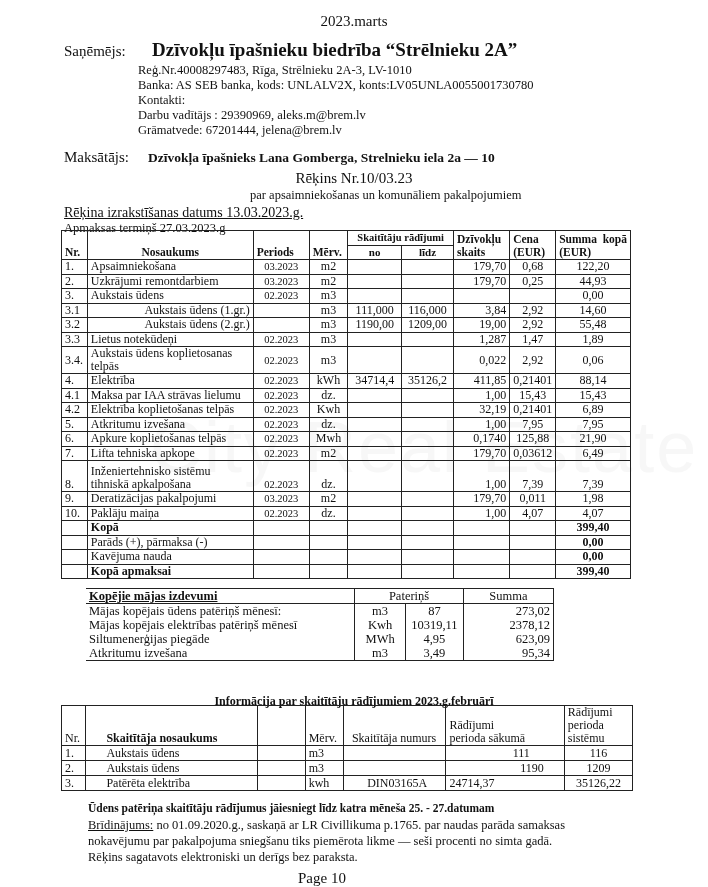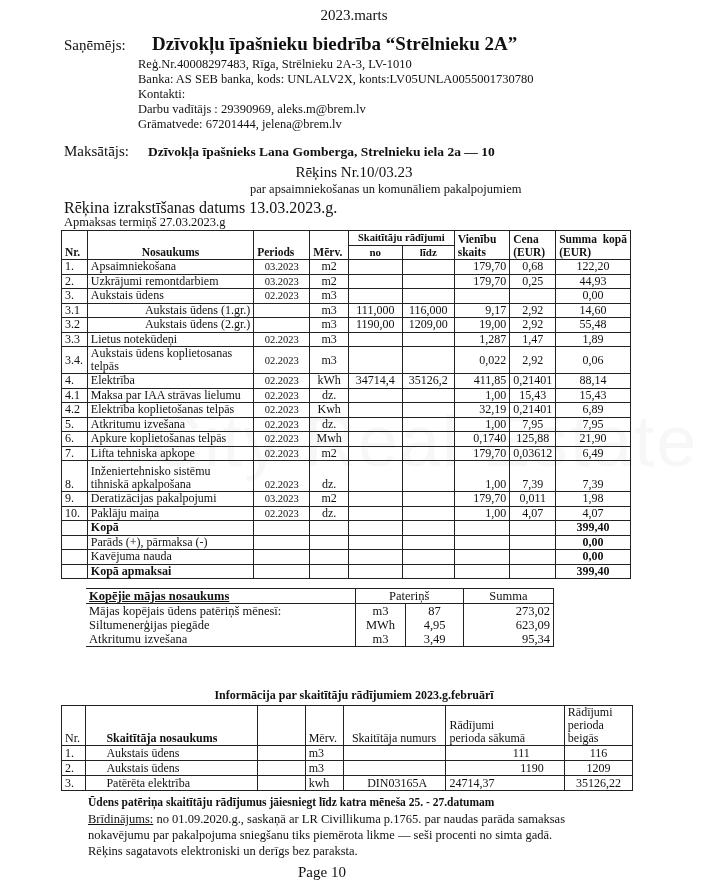--- a/index.html
+++ b/index.html
@@ -1,30 +1,30 @@
 <!DOCTYPE html>
 <html><head>
 <meta charset="utf-8">
 <style>
   html, body { margin: 0; padding: 0; background: #ffffff; }
   body {
     width: 708px; height: 887px; position: relative; overflow: hidden;
     font-family: "Liberation Serif", serif; color: #111;
   }
-  .abs { position: absolute; }
+  .abs { position: absolute; margin-top: 6px; }
   .month { top: 7px; left: 0; width: 708px; text-align: center; font-size: 15px; }
   .lbl { font-size: 15px; }
   .recv-lbl { top: 37px; left: 64px; }
   .recv-name { top: 33px; left: 152px; font-size: 19px; font-weight: bold; }
   .recv-line { left: 138px; font-size: 12.5px; }
   .payer-lbl { top: 143px; left: 64px; }
   .payer-name { top: 144px; left: 148px; font-size: 13.5px; font-weight: bold; }
   .inv-no { top: 164px; left: 0; width: 708px; text-align: center; font-size: 15px; }
   .inv-sub { top: 182px; left: 250px; font-size: 12.5px; }
-  .inv-date { top: 199px; left: 64px; font-size: 16px; }
+  .inv-date { top: 199px; left: 64px; font-size: 14px; text-decoration: underline; }
   .inv-due { top: 215px; left: 64px; font-size: 12.5px; }
 
   table { border-collapse: collapse; position: absolute; font-size: 12px; }
   td, th { padding: 0 3px; line-height: 13px; }
 
   
   #main { top: 230px; left: 61px; width: 570px; }
   #main td, #main th { border: 1px solid #222; height: 13.5px; }
   #main th { font-weight: bold; font-size: 11.5px; vertical-align: bottom; }
   #main .hdr2 th { font-size: 11px; }
@@ -102,21 +102,21 @@
 <div class="abs inv-due">Apmaksas termiņš  27.03.2023.g</div>
 
 <table id="main">
   <thead>
     <tr>
       <th class="c-nr left" rowspan="2">Nr.</th>
       <th class="c-name" rowspan="2" style="text-align:center">Nosaukums</th>
       <th class="c-per" rowspan="2" style="font-size:11.5px;text-align:left">Periods</th>
       <th class="c-mer left" rowspan="2">Mērv.</th>
       <th colspan="2" style="font-size:10.5px;text-align:center;vertical-align:middle">Skaitītāju rādījumi</th>
-      <th class="c-vien left" rowspan="2"><span>Vienību</span><br><span>skaits</span></th>
+      <th class="c-vien left" rowspan="2"><span>Dzīvokļu</span><br><span>skaits</span></th>
       <th class="c-cena left" rowspan="2"><span>Cena</span><br><span>(EUR)</span></th>
       <th class="c-sum left" rowspan="2"><span style="white-space:pre">Summa  kopā</span><br><span>(EUR)</span></th>
     </tr>
     <tr class="hdr2">
       <th class="c-no">no</th>
       <th class="c-lidz">līdz</th>
     </tr>
   </thead>
   <tbody id="main-body">
       <tr>
@@ -152,21 +152,21 @@
         <td class="c-cena"></td>
         <td class="c-sum">0,00</td>
       </tr>
       <tr class="sub">
         <td class="c-nr">3.1</td>
         <td class="c-name">Aukstais ūdens (1.gr.)</td>
         <td class="c-per"></td>
         <td class="c-mer">m3</td>
         <td class="c-no">111,000</td>
         <td class="c-lidz">116,000</td>
-        <td class="c-vien">9,17</td>
+        <td class="c-vien">3,84</td>
         <td class="c-cena">2,92</td>
         <td class="c-sum">14,60</td>
       </tr>
       <tr class="sub">
         <td class="c-nr">3.2</td>
         <td class="c-name">Aukstais ūdens (2.gr.)</td>
         <td class="c-per"></td>
         <td class="c-mer">m3</td>
         <td class="c-no">1190,00</td>
         <td class="c-lidz">1209,00</td>
@@ -338,29 +338,35 @@
         <td class="c-vien"></td>
         <td class="c-cena"></td>
         <td class="c-sum" style="font-weight: bold;">399,40</td>
       </tr>
     </tbody>
 </table>
 
 <table id="common">
   <tbody id="common-body">
     <tr class="hrow">
-      <td class="c1 title">Kopējie mājas nosaukums</td>
+      <td class="c1 title">Kopējie mājas izdevumi</td>
       <td class="c2" colspan="2" style="text-align:center;border-left:1px solid #222">Pateriņš</td>
       <td class="c4" style="text-align:center">Summa</td>
     </tr>
   <tr>
         <td class="c1">Mājas kopējais ūdens patēriņš mēnesī:</td>
         <td class="c2">m3</td>
         <td class="c3">87</td>
         <td class="c4">273,02</td>
+      </tr>
+      <tr>
+        <td class="c1">Mājas kopējais elektrības patēriņš mēnesī</td>
+        <td class="c2">Kwh</td>
+        <td class="c3">10319,11</td>
+        <td class="c4">2378,12</td>
       </tr>
       <tr>
         <td class="c1">Siltumenerģijas piegāde</td>
         <td class="c2">MWh</td>
         <td class="c3">4,95</td>
         <td class="c4">623,09</td>
       </tr>
       <tr>
         <td class="c1">Atkritumu izvešana</td>
         <td class="c2">m3</td>
@@ -374,21 +380,21 @@
 
 <table id="meters">
   <tbody id="meters-body">
     <tr class="hrow">
       <td class="m-nr left">Nr.</td>
       <td class="m-name bold">Skaitītāja nosaukums</td>
       <td class="m-blank"></td>
       <td class="m-mer">Mērv.</td>
       <td class="m-num left">Skaitītāja numurs</td>
       <td class="m-start left"><span>Rādījumi</span><br><span>perioda sākumā</span></td>
-      <td class="m-end left"><span>Rādījumi</span><br><span>perioda beigās</span></td>
+      <td class="m-end left"><span>Rādījumi</span><br><span>perioda sistēmu</span></td>
     </tr>
   <tr>
         <td class="m-nr left">1.</td>
         <td class="m-name">Aukstais ūdens</td>
         <td class="m-blank"></td>
         <td class="m-mer">m3</td>
         <td class="m-num"></td>
         <td class="m-start" style="padding-right: 34px;">111</td>
         <td class="m-end">116</td>
       </tr>

